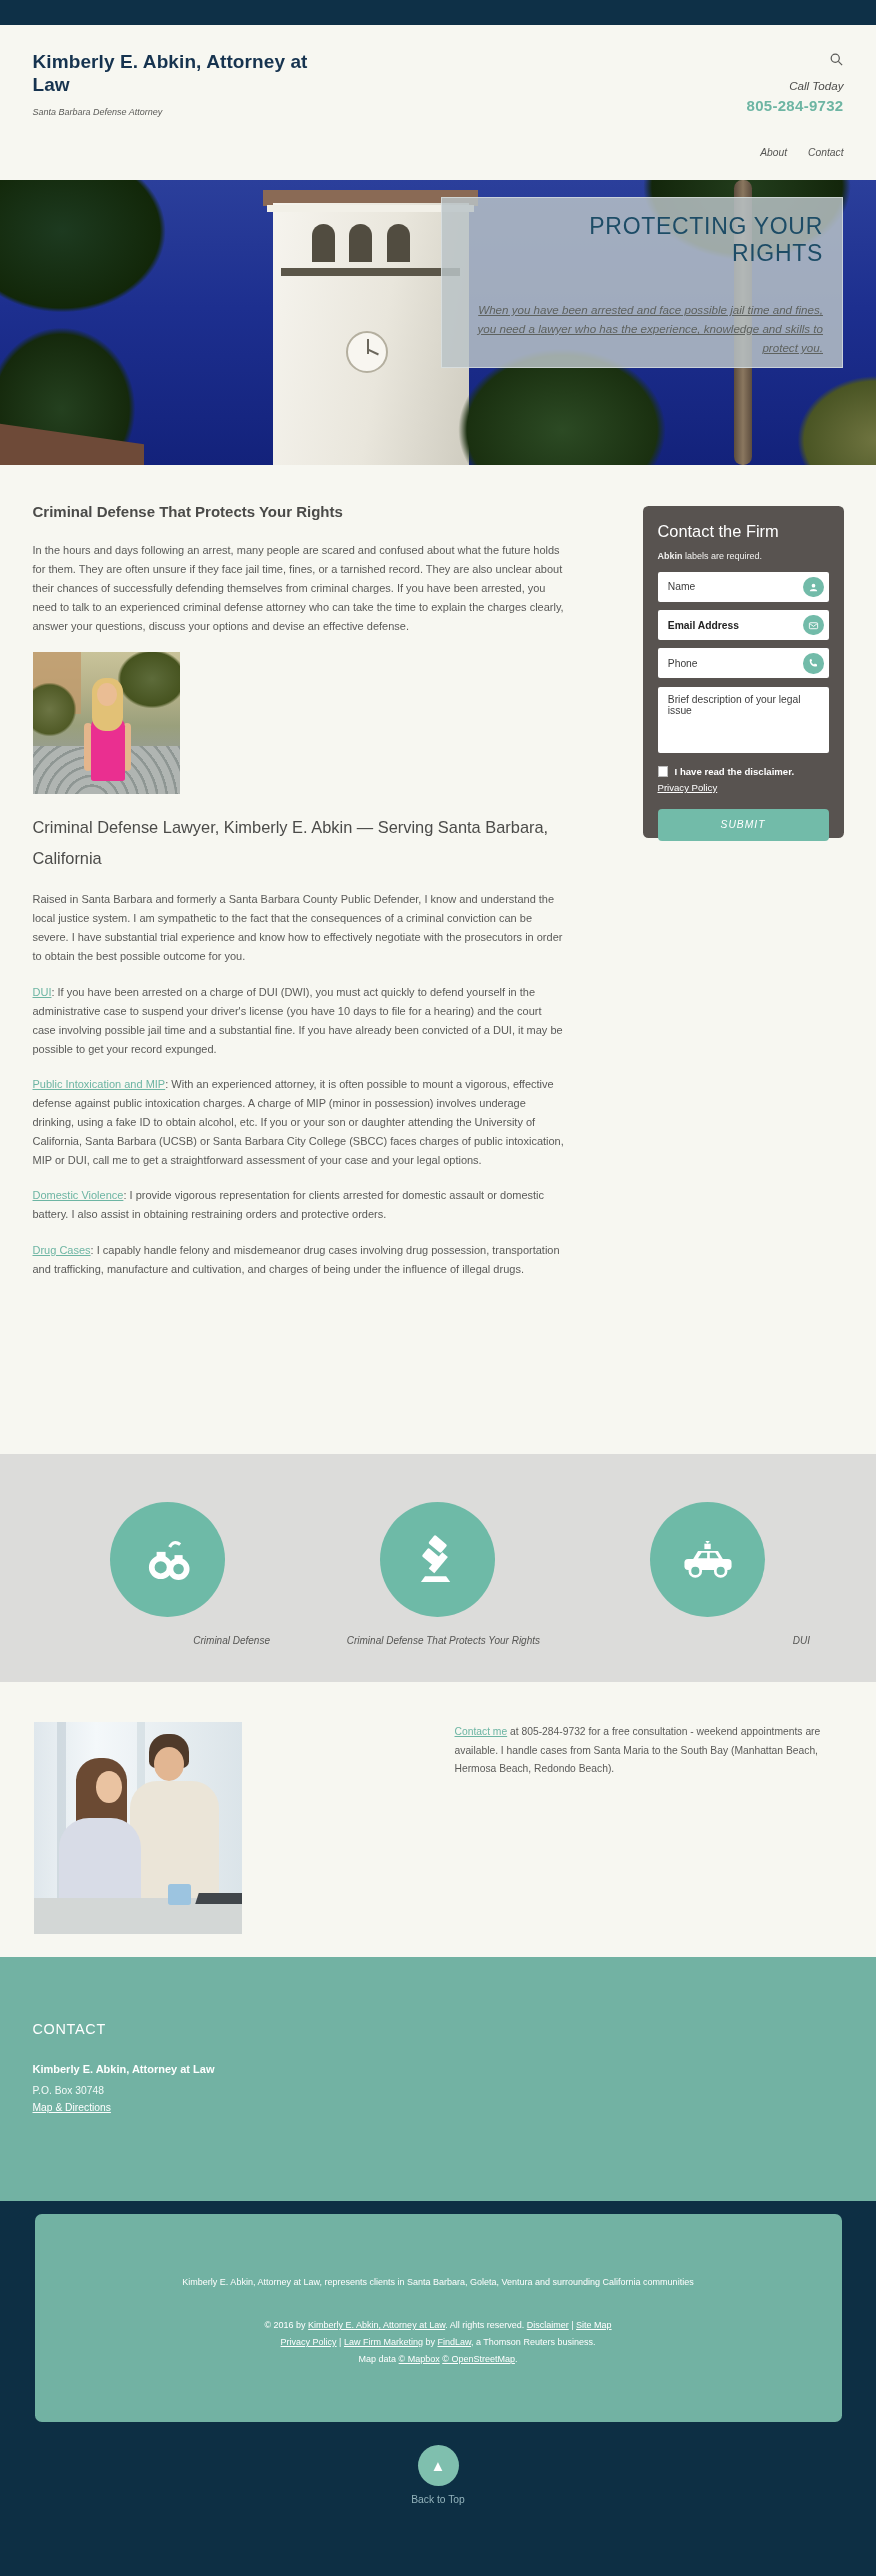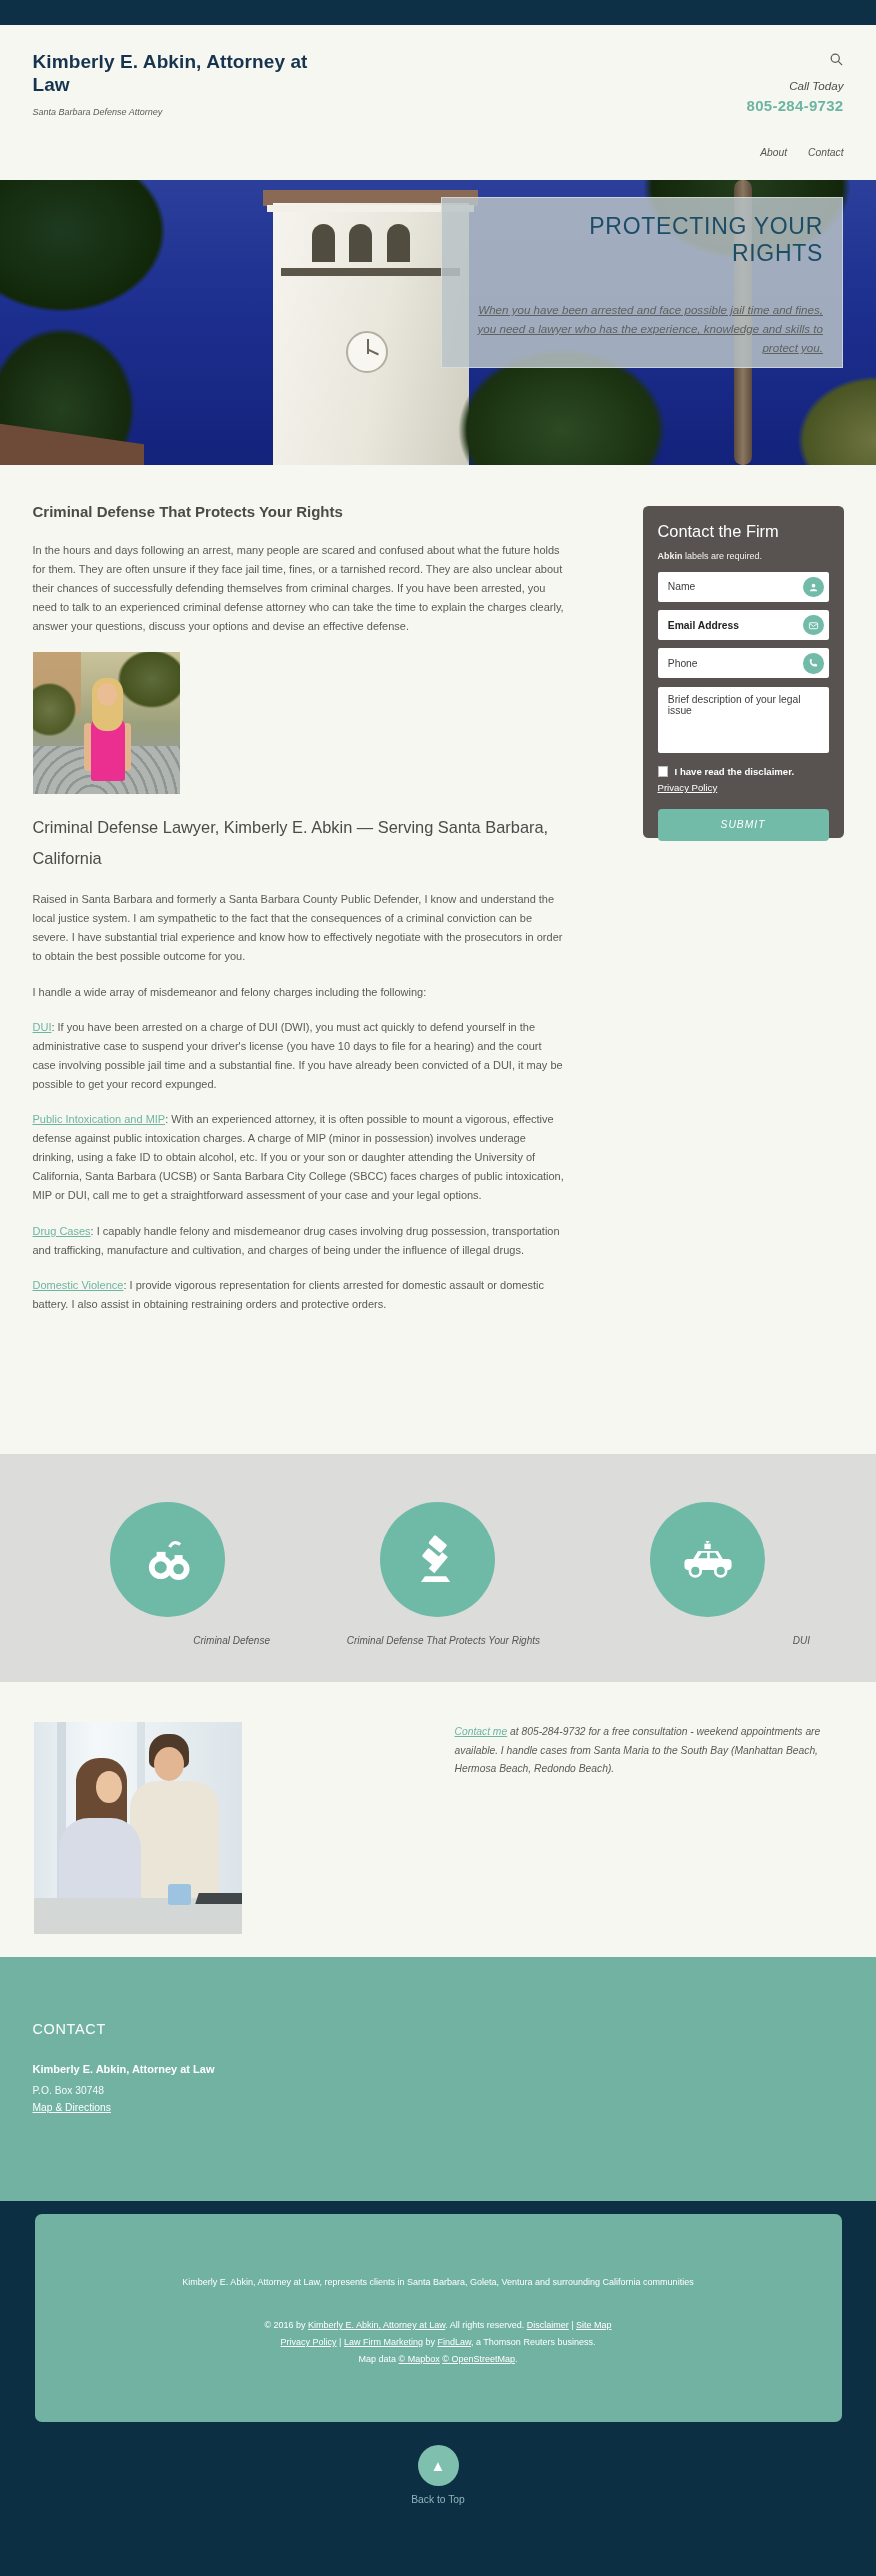--- a/index.html
+++ b/index.html
@@ -208,25 +208,24 @@
         <div class="ap-frond2"></div>
         <div class="ap-path"></div>
         <div class="ap-arm-l"></div>
         <div class="ap-arm-r"></div>
         <div class="ap-dress"></div>
         <div class="ap-hair"></div>
         <div class="ap-face"></div>
       </div>
       <h3 class="page-h2">Criminal Defense Lawyer, Kimberly E. Abkin — Serving Santa Barbara, California</h3>
       <p>Raised in Santa Barbara and formerly a Santa Barbara County Public Defender, I know and understand the local justice system. I am sympathetic to the fact that the consequences of a criminal conviction can be severe. I have substantial trial experience and know how to effectively negotiate with the prosecutors in order to obtain the best possible outcome for you.</p>
-      <p>I handle a wide array of misdemeanor and felony charges including the following:</p>
       <p><a class="teal-link">DUI</a><span>: If you have been arrested on a charge of DUI (DWI), you must act quickly to defend yourself in the administrative case to suspend your driver's license (you have 10 days to file for a hearing) and the court case involving possible jail time and a substantial fine. If you have already been convicted of a DUI, it may be possible to get your record expunged.</span></p>
       <p><a class="teal-link">Public Intoxication and MIP</a><span>: With an experienced attorney, it is often possible to mount a vigorous, effective defense against public intoxication charges. A charge of MIP (minor in possession) involves underage drinking, using a fake ID to obtain alcohol, etc. If you or your son or daughter attending the University of California, Santa Barbara (UCSB) or Santa Barbara City College (SBCC) faces charges of public intoxication, MIP or DUI, call me to get a straightforward assessment of your case and your legal options.</span></p>
+      <p><a class="teal-link">Domestic Violence</a><span>: I provide vigorous representation for clients arrested for domestic assault or domestic battery. I also assist in obtaining restraining orders and protective orders.</span></p>
       <p><a class="teal-link">Drug Cases</a><span>: I capably handle felony and misdemeanor drug cases involving drug possession, transportation and trafficking, manufacture and cultivation, and charges of being under the influence of illegal drugs.</span></p>
-      <p><a class="teal-link">Domestic Violence</a><span>: I provide vigorous representation for clients arrested for domestic assault or domestic battery. I also assist in obtaining restraining orders and protective orders.</span></p>
     </div>
 
     <aside class="contact-form">
       <div class="form-title">Contact the Firm</div>
       <div class="form-note"><b>Abkin</b><span> labels are required.</span></div>
       <div class="field">
         <input type="text" placeholder="Name" style="">
         <span class="icircle">
           <svg width="11" height="11" viewBox="0 0 24 24">
               <circle cx="12" cy="8" r="4" fill="#fff"></circle>
@@ -300,21 +299,21 @@
           <circle cx="18" cy="34" r="6" fill="#6ebaa7" stroke="#fff" stroke-width="3"></circle>
           <circle cx="46" cy="34" r="6" fill="#6ebaa7" stroke="#fff" stroke-width="3"></circle>
         </svg>
       </div>
       <div class="flabel">DUI</div>
     </div>
   </div>
 </section>
 
 <section class="promo">
-  <div class="container" style="height:212px;font-style:italic;">
+  <div class="container" style="height:212px;">
     <div class="clients-photo">
       <div class="cp-bar1"></div>
       <div class="cp-bar2"></div>
       <div class="cp-man-hair"></div>
       <div class="cp-man-face"></div>
       <div class="cp-man-body"></div>
       <div class="cp-w-hair"></div>
       <div class="cp-w-face"></div>
       <div class="cp-w-body"></div>
       <div class="cp-table"></div>

